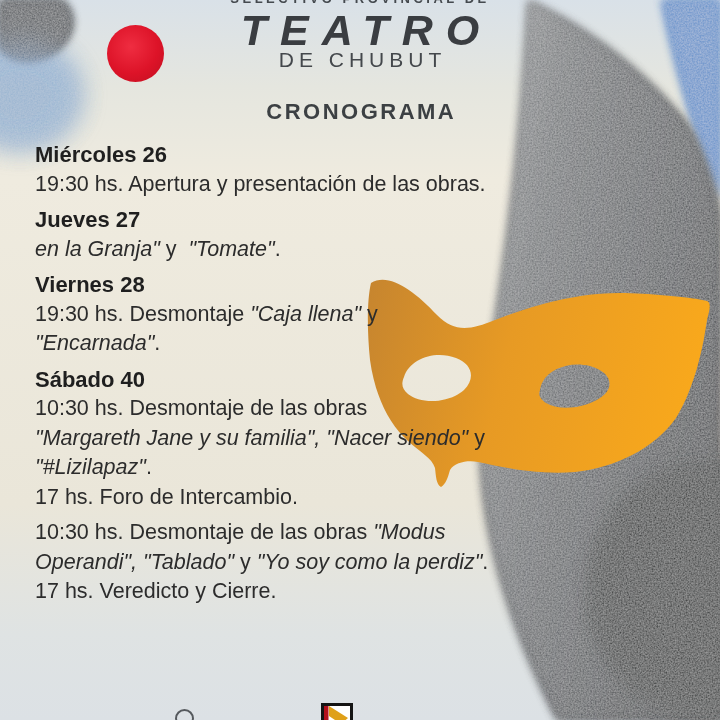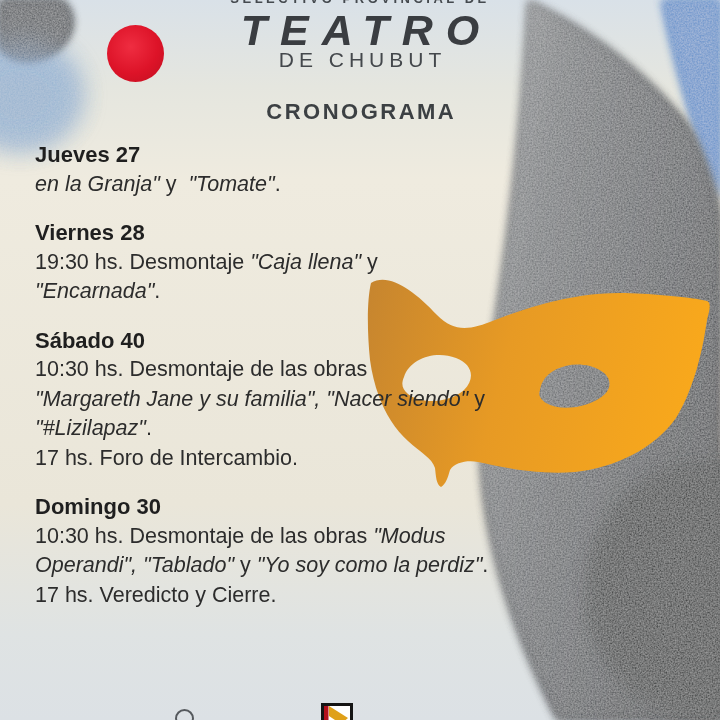--- a/index.html
+++ b/index.html
@@ -29,21 +29,21 @@
     font-size:21px;font-weight:500;letter-spacing:5px;text-indent:5px;color:#44484c;
   }
   .section-heading{
     position:absolute;left:0;right:0;top:99px;margin:0;text-align:center;
     font-size:22px;font-weight:800;letter-spacing:2.5px;text-indent:2.5px;color:#3c4043;
   }
   .schedule{
     position:absolute;left:35px;top:140px;width:505px;
     font-size:21.5px;line-height:29.5px;color:#2c2c2c;
   }
-  .day-block{margin-top:19px;}
+  .day-block{margin-top:6px;}
   .day-block:first-child{margin-top:0;}
   .day-title{font-size:22px;font-weight:700;color:#1f1f1f;}
   .line{white-space:pre-wrap;}
   .line .it{font-style:italic;}
   .footer-circle-icon{
     position:absolute;left:175px;top:709px;width:15px;height:15px;
     border:2px solid #55595d;border-radius:50%;background:transparent;
   }
   .footer-logo{position:absolute;left:321px;top:703px;width:32px;height:26px;}
 </style>
@@ -127,37 +127,40 @@
   </svg>
 
   <div class="top-label">SELECTIVO PROVINCIAL DE</div>
   <div class="red-dot"></div>
   <h1 class="title">TEATRO</h1>
   <div class="subtitle">DE CHUBUT</div>
   <h2 class="section-heading">CRONOGRAMA</h2>
 
   <div class="schedule" id="schedule">
       <div class="day-block">
+        <div class="day-title">Miércoles 26</div>
+        <div class="line"><span>19:30 hs. Apertura y presentación de las obras.</span></div>
+      </div>
+      <div class="day-block">
         <div class="day-title">Jueves 27</div>
         <div class="line"><span class="it">en la Granja"</span><span> y  </span><span class="it">"Tomate"</span><span>.</span></div>
       </div>
       <div class="day-block">
         <div class="day-title">Viernes 28</div>
         <div class="line"><span>19:30 hs. Desmontaje </span><span class="it">"Caja llena"</span><span> y</span></div>
         <div class="line"><span class="it">"Encarnada"</span><span>.</span></div>
       </div>
       <div class="day-block">
         <div class="day-title">Sábado 40</div>
         <div class="line"><span>10:30 hs. Desmontaje de las obras</span></div>
         <div class="line"><span class="it">"Margareth Jane y su familia", "Nacer siendo"</span><span> y</span></div>
         <div class="line"><span class="it">"#Lizilapaz"</span><span>.</span></div>
         <div class="line"><span>17 hs. Foro de Intercambio.</span></div>
       </div>
       <div class="day-block">
-        <div class="day-title">Domingo 30</div>
         <div class="line"><span>10:30 hs. Desmontaje de las obras </span><span class="it">"Modus</span></div>
         <div class="line"><span class="it">Operandi", "Tablado"</span><span> y </span><span class="it">"Yo soy como la perdiz"</span><span>.</span></div>
         <div class="line"><span>17 hs. Veredicto y Cierre.</span></div>
       </div>
     </div>
 
   <div class="footer-circle-icon"></div>
   <svg class="footer-logo" viewBox="0 0 32 26" aria-hidden="true">
     <rect x="1.5" y="1.5" width="29" height="23" fill="#ffffff" stroke="#141414" stroke-width="3"></rect>
     <rect x="3" y="3" width="4.5" height="20" fill="#b3101c"></rect>

